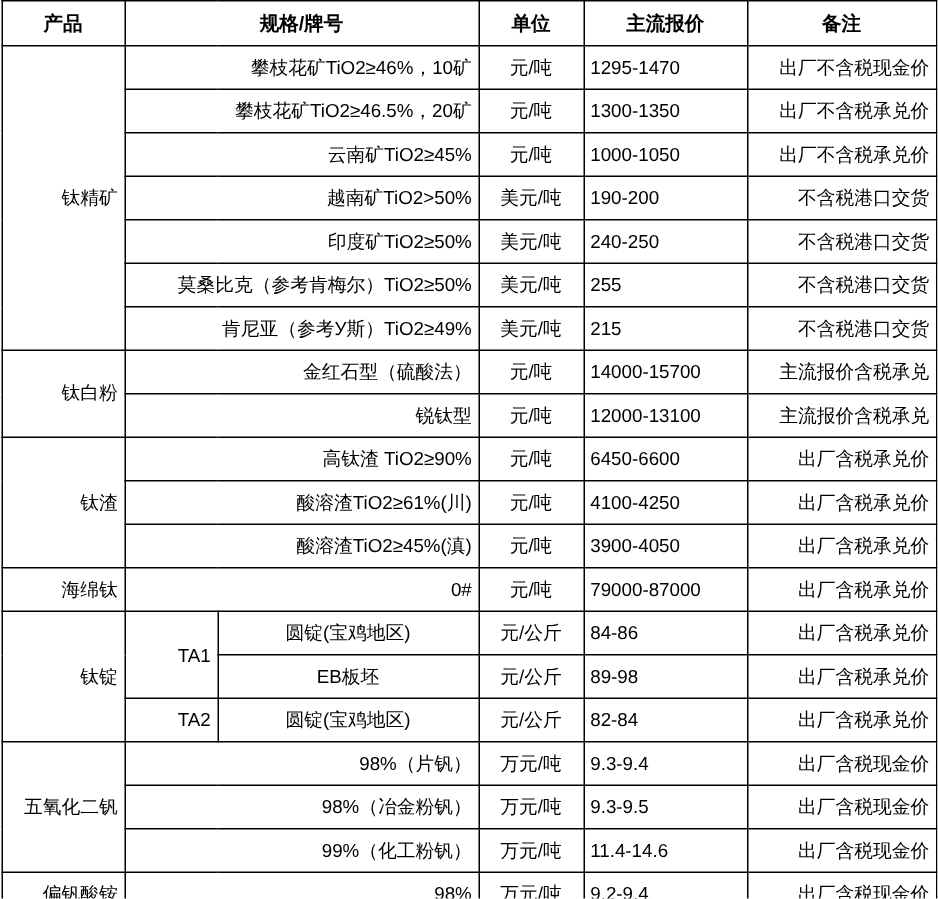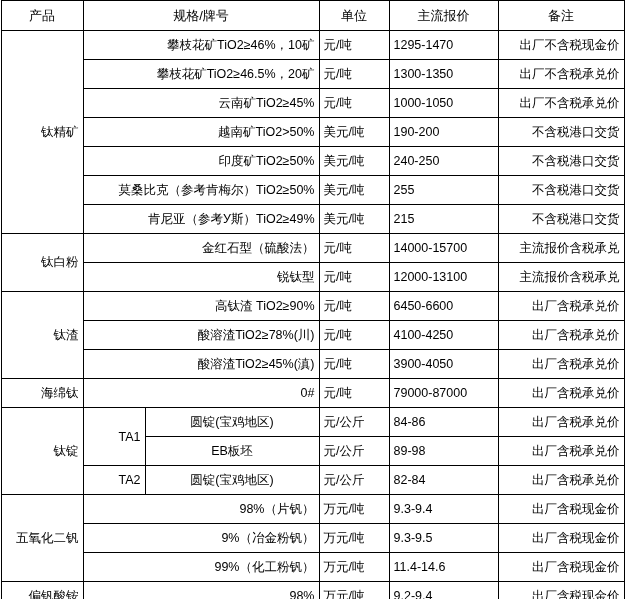--- a/index.html
+++ b/index.html
@@ -26,37 +26,37 @@
     font-weight: normal;
     color: #000;
     padding: 0 4px;
     height: 28px;
     vertical-align: middle;
     white-space: nowrap;
     overflow: hidden;
   }
   #price-table thead th {
     text-align: center;
-    font-weight: normal;
+    font-weight: bold;
     font-size: 13px;
     height: 29px;
   }
   .cat {
     text-align: right;
     font-weight: bold;
     font-size: 13px;
   }
   .spec {
     text-align: right;
   }
   .spec-sub {
     text-align: center;
   }
   .unit {
-    text-align: left;
+    text-align: center;
   }
   .price {
     text-align: left;
     padding-left: 5px;
   }
   .remark {
     text-align: right;
   }
   
   col.c-cat   { width: 82px; }
@@ -145,21 +145,21 @@
         <td class="remark">主流报价含税承兑</td>
       </tr>
       <tr>
         <td class="cat" rowspan="3">钛渣</td>
         <td class="spec" colspan="2">高钛渣 TiO2≥90%</td>
         <td class="unit">元/吨</td>
         <td class="price">6450-6600</td>
         <td class="remark">出厂含税承兑价</td>
       </tr>
       <tr>
-        <td class="spec" colspan="2">酸溶渣TiO2≥78%(川)</td>
+        <td class="spec" colspan="2">酸溶渣TiO2≥61%(川)</td>
         <td class="unit">元/吨</td>
         <td class="price">4100-4250</td>
         <td class="remark">出厂含税承兑价</td>
       </tr>
       <tr>
         <td class="spec" colspan="2">酸溶渣TiO2≥45%(滇)</td>
         <td class="unit">元/吨</td>
         <td class="price">3900-4050</td>
         <td class="remark">出厂含税承兑价</td>
       </tr>
@@ -192,21 +192,21 @@
         <td class="remark">出厂含税承兑价</td>
       </tr>
       <tr>
         <td class="cat" rowspan="3">五氧化二钒</td>
         <td class="spec" colspan="2">98%（片钒）</td>
         <td class="unit">万元/吨</td>
         <td class="price">9.3-9.4</td>
         <td class="remark">出厂含税现金价</td>
       </tr>
       <tr>
-        <td class="spec" colspan="2">9%（冶金粉钒）</td>
+        <td class="spec" colspan="2">98%（冶金粉钒）</td>
         <td class="unit">万元/吨</td>
         <td class="price">9.3-9.5</td>
         <td class="remark">出厂含税现金价</td>
       </tr>
       <tr>
         <td class="spec" colspan="2">99%（化工粉钒）</td>
         <td class="unit">万元/吨</td>
         <td class="price">11.4-14.6</td>
         <td class="remark">出厂含税现金价</td>
       </tr>

